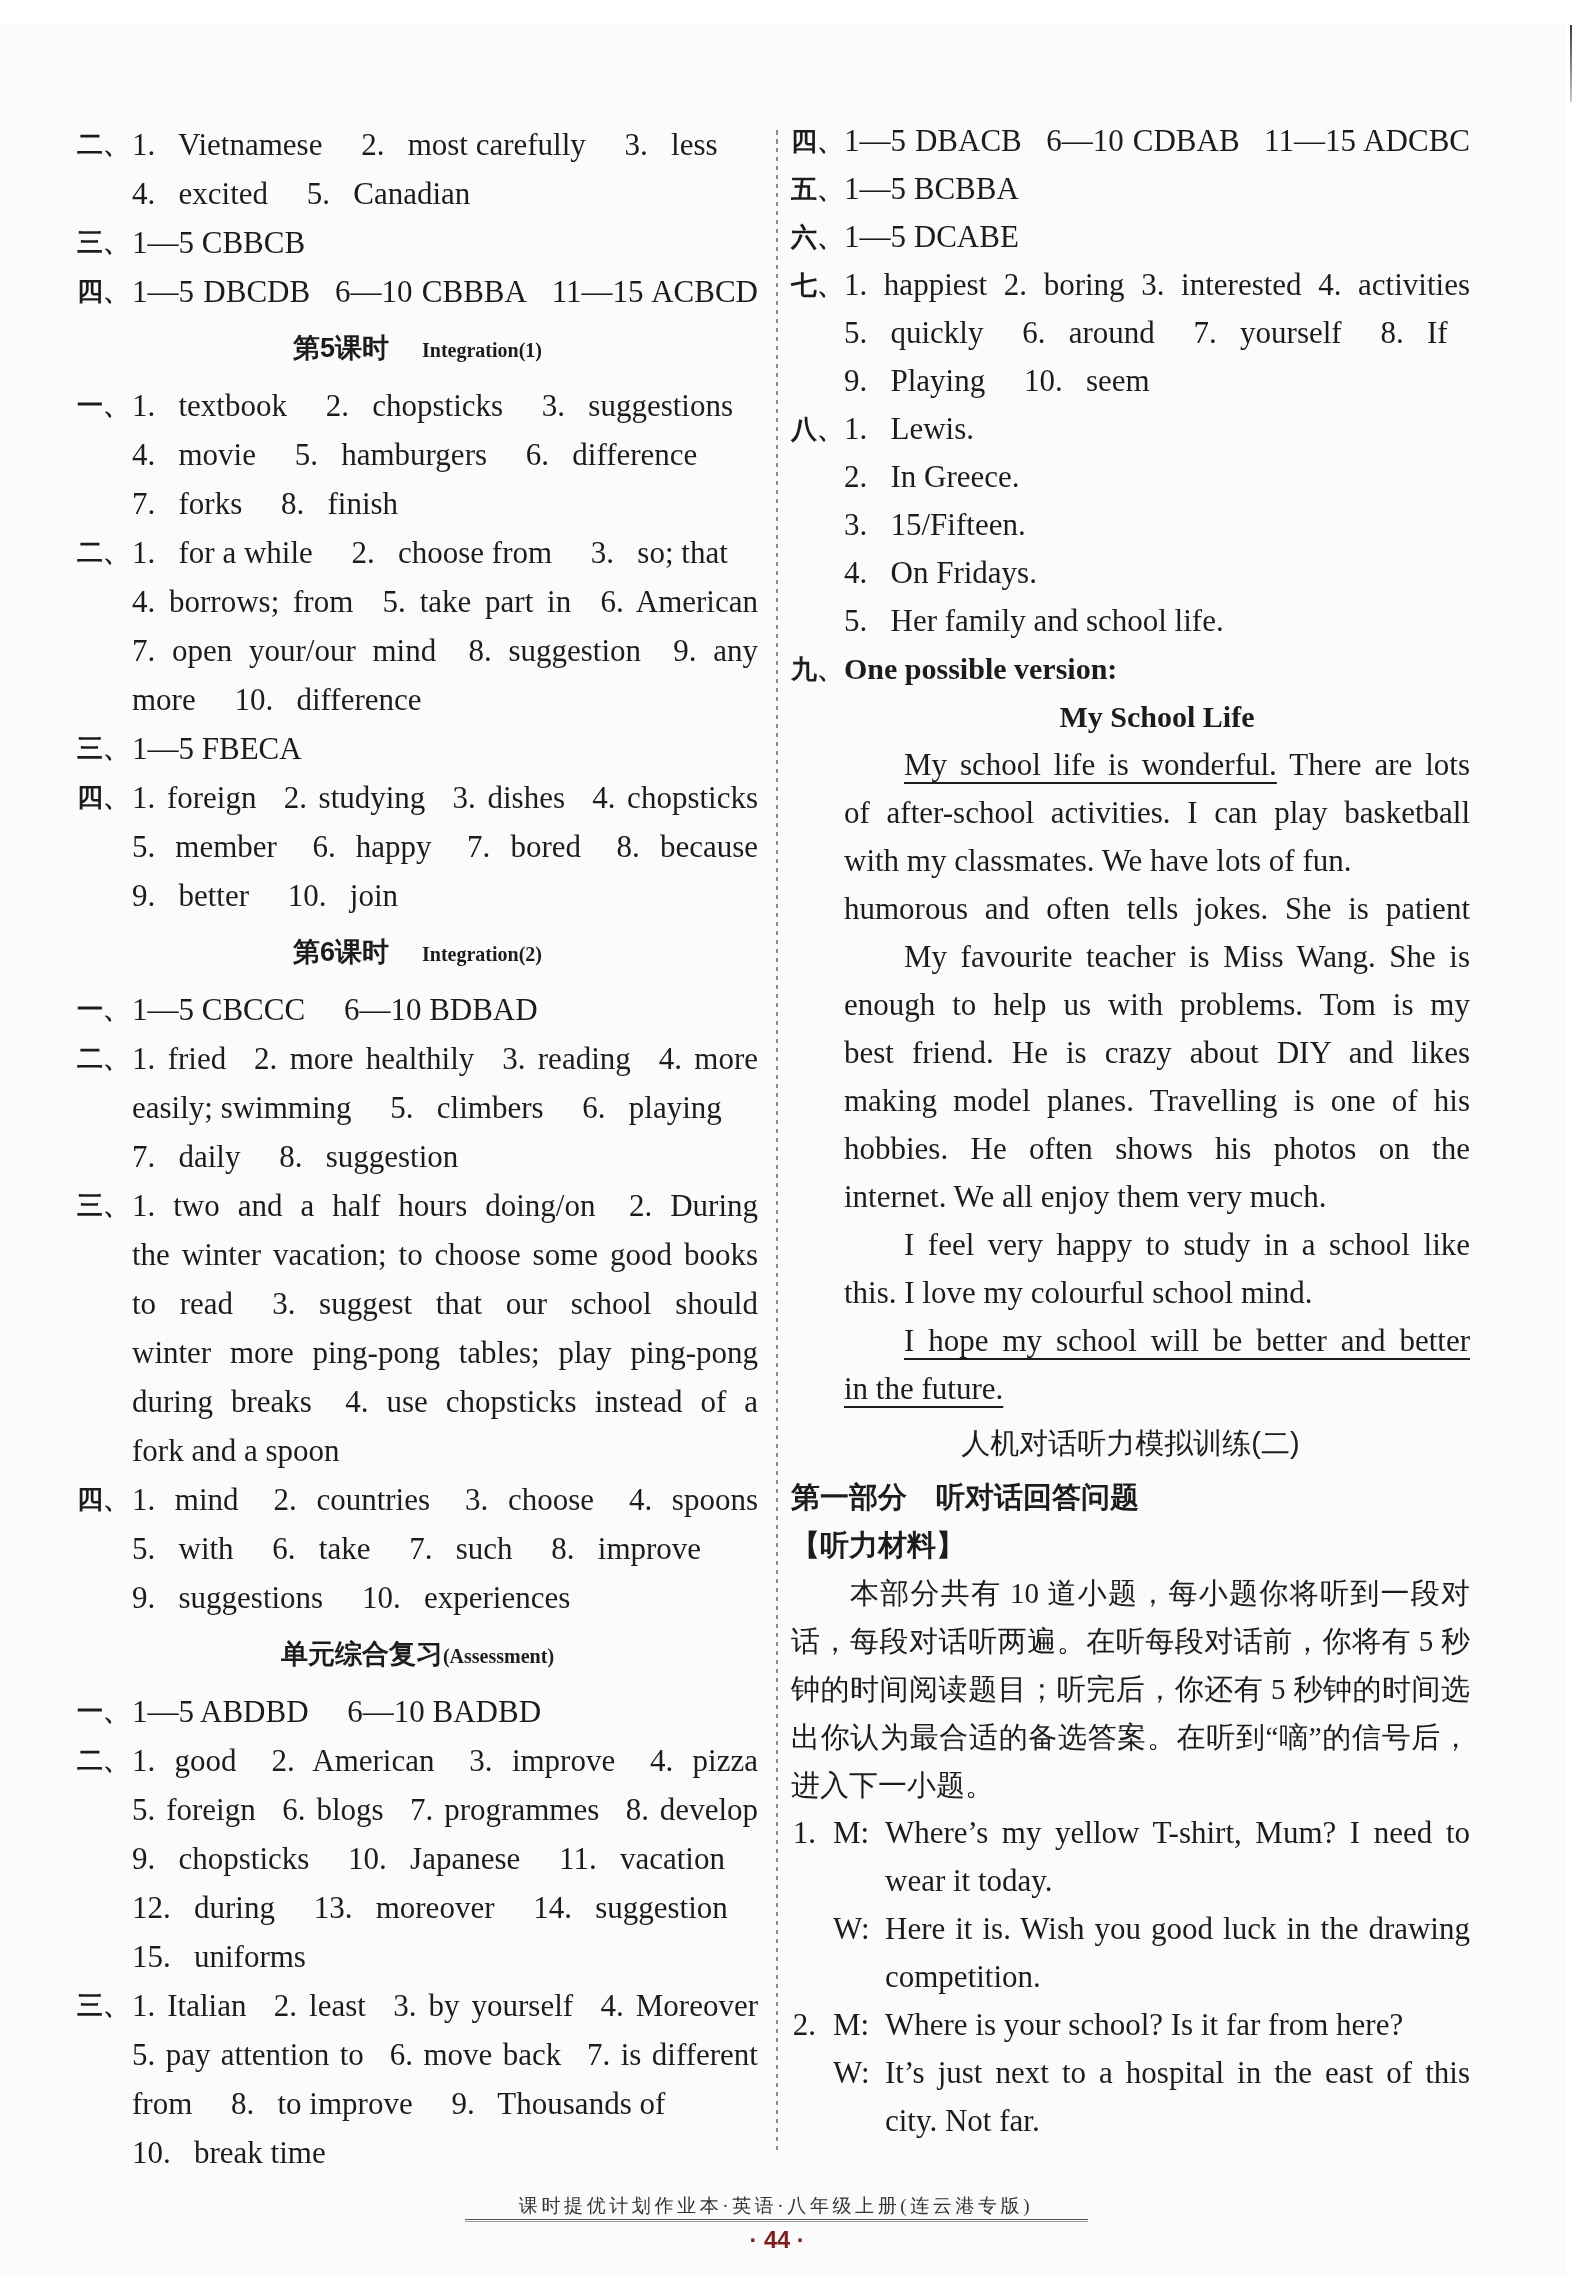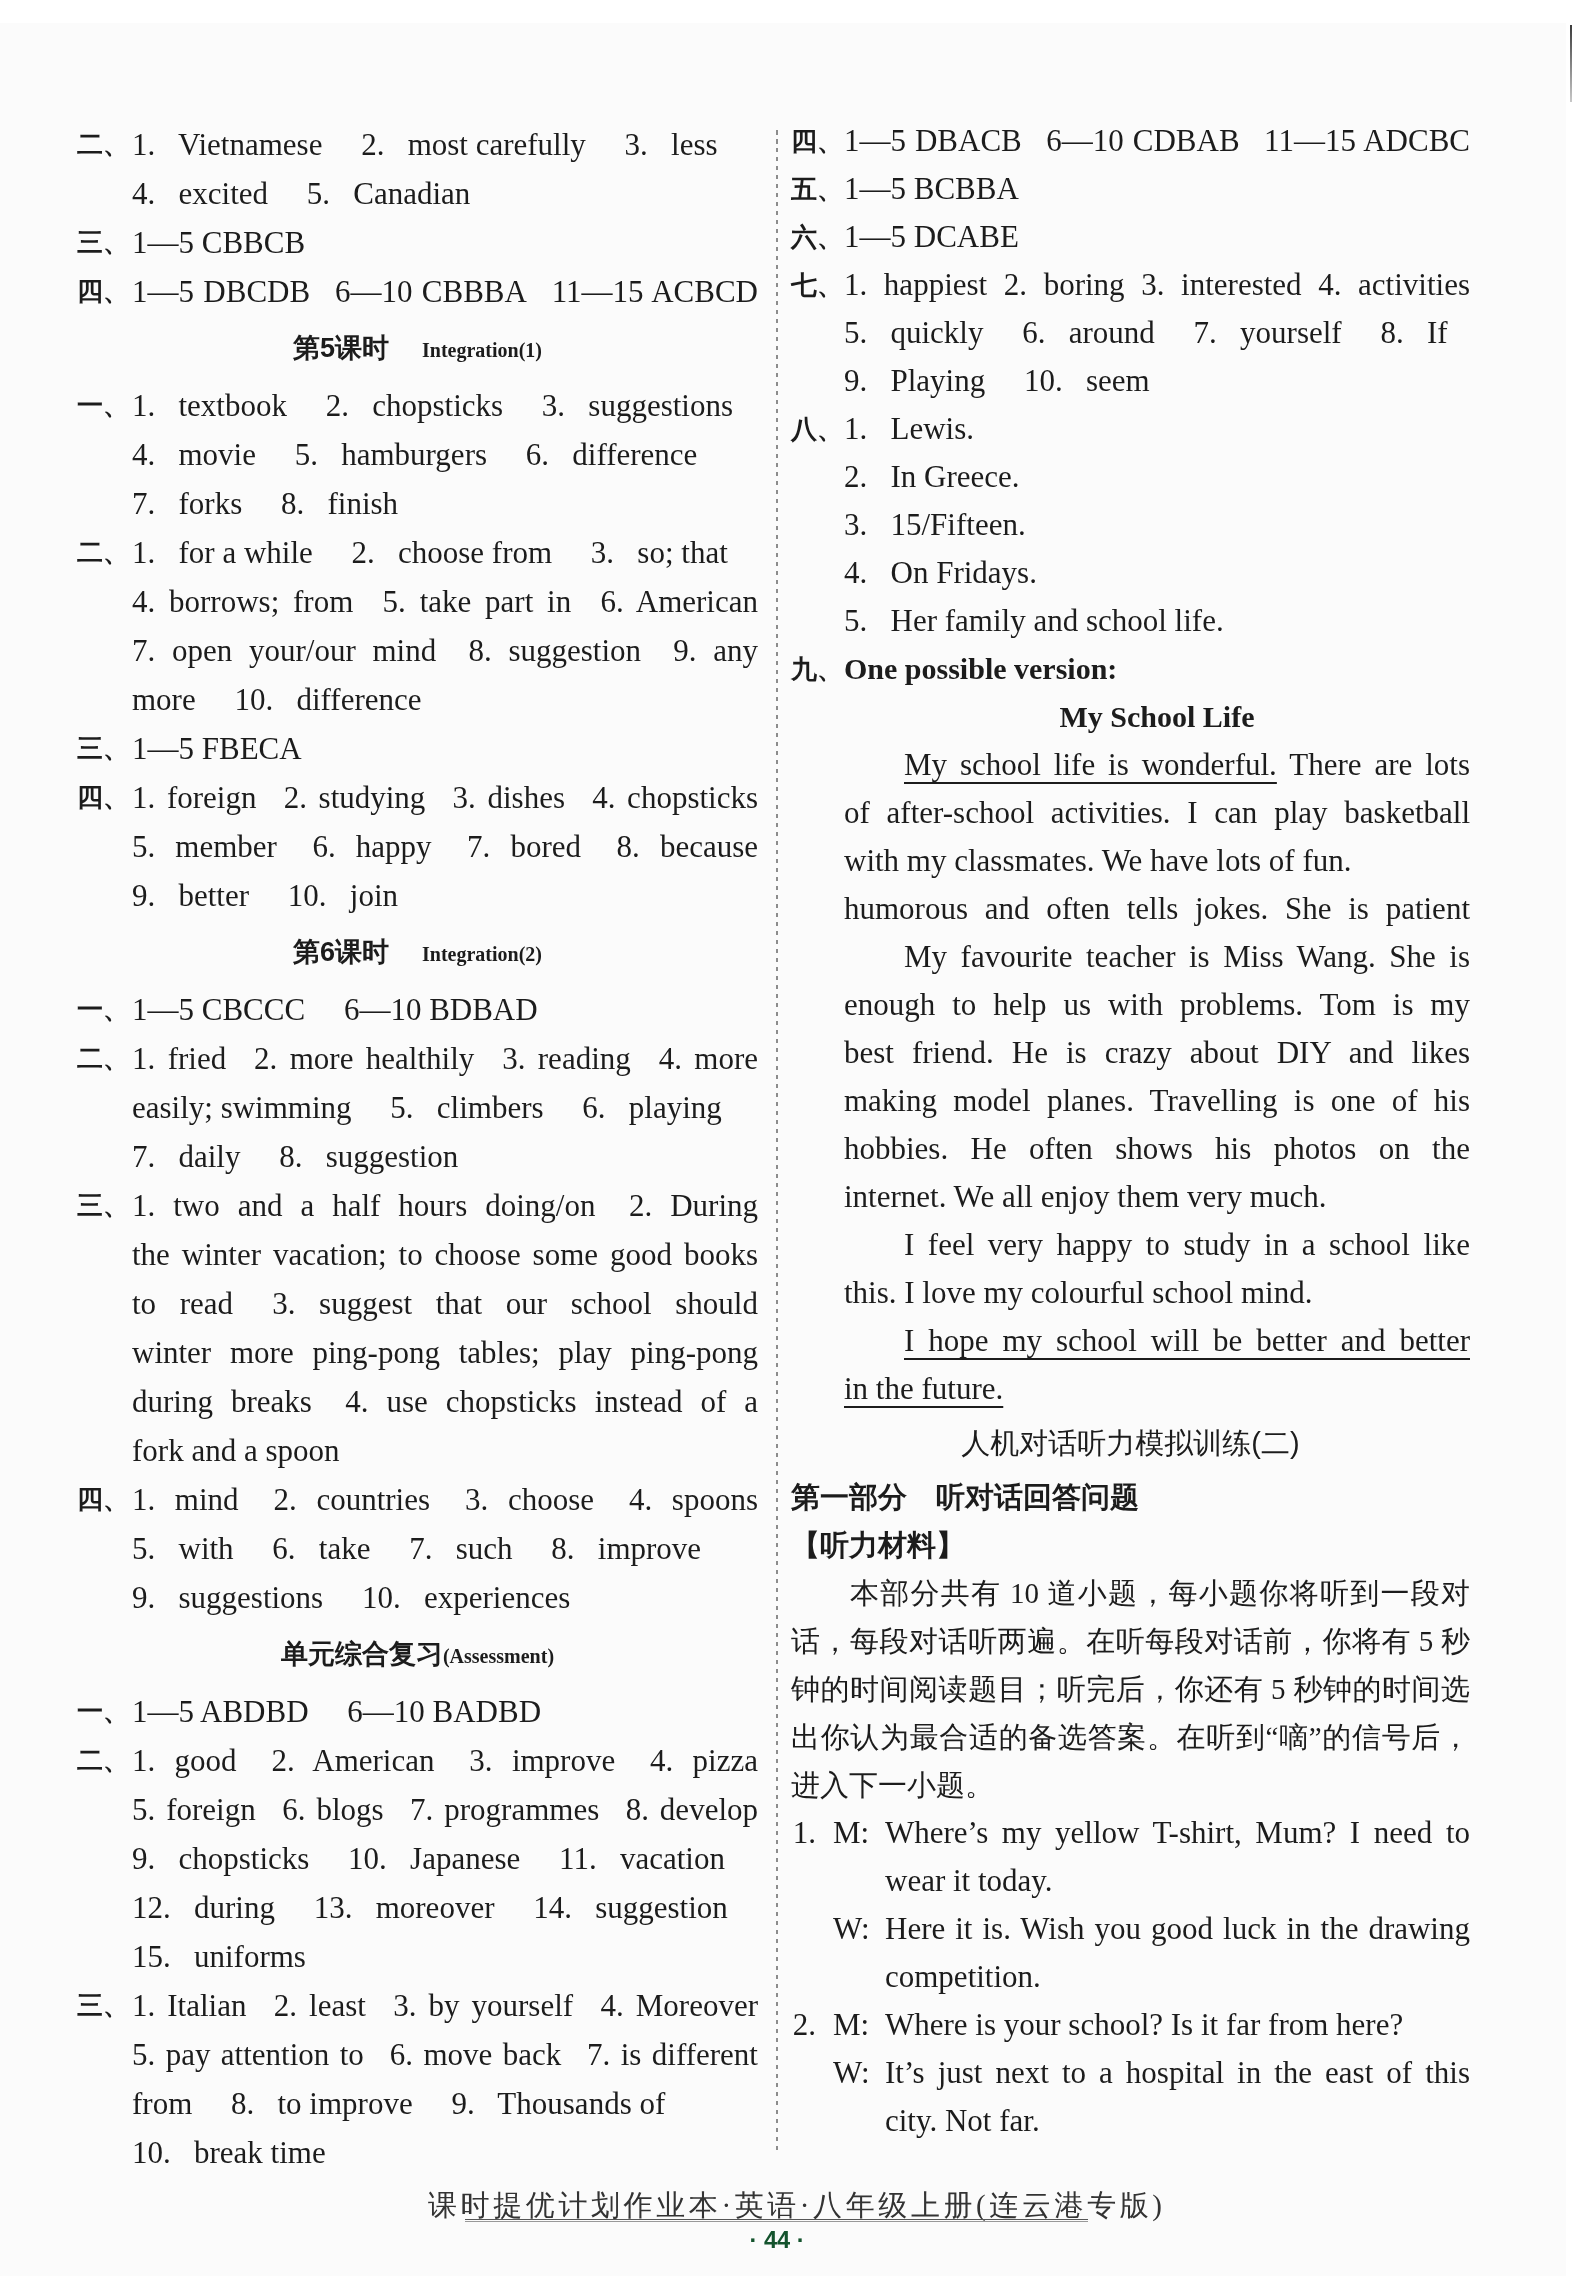--- a/index.html
+++ b/index.html
@@ -38,25 +38,25 @@
 
   .col-right .cn { padding-left: 0; font-size: 29px; }
   .cnb { font-family: "Liberation Sans", "DejaVu Sans", sans-serif; font-weight: bold; }
   .cn-ind { text-indent: 59px; }
 
   .col-right .dl { padding-left: 94px; }
   .num { position: absolute; left: 1.8px; top: 0; }
   .spk { position: absolute; left: 42px; top: 0; }
 
   .footer-title { position: absolute; left: 428px; width: 696px; top: 2189px; height: 33px; line-height: 33px;
-    text-align: center; white-space: nowrap; font-size: 29px; letter-spacing: 3.6px; color: #333; }
+    text-align: center; white-space: nowrap; font-size: 19px; letter-spacing: 3.6px; color: #333; }
   .footer-rule { position: absolute; left: 465px; top: 2219px; width: 623px; height: 0.9px;
     border-top: 1.8px solid #555; border-bottom: 0.9px solid #999; }
   .page-no { position: absolute; left: 686px; width: 182px; top: 2226px; height: 29px; line-height: 29px;
-    text-align: center; font-family: "Liberation Sans", "DejaVu Sans", sans-serif; font-weight: bold; font-size: 23.6px; color: #14532d; }
+    text-align: center; font-family: "Liberation Sans", "DejaVu Sans", sans-serif; font-weight: bold; font-size: 23.6px; color: #7f1d1d; }
   .page-no::before { content: "\00B7  "; }
   .page-no::after { content: "  \00B7"; }
 </style>
 </head>
 <body>
 
 <div class="page"></div>
 <div class="corner-line"></div>
 <div class="divider"></div>
 

